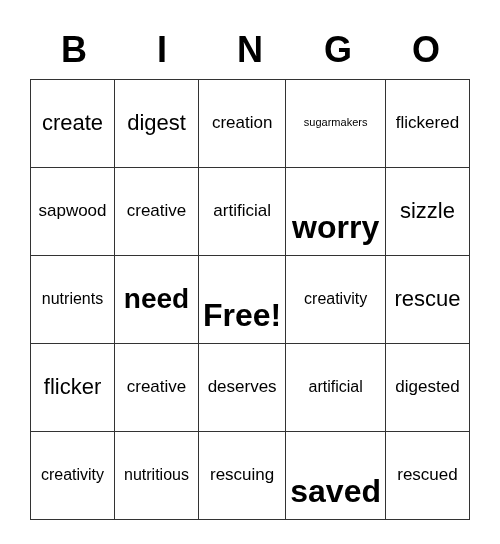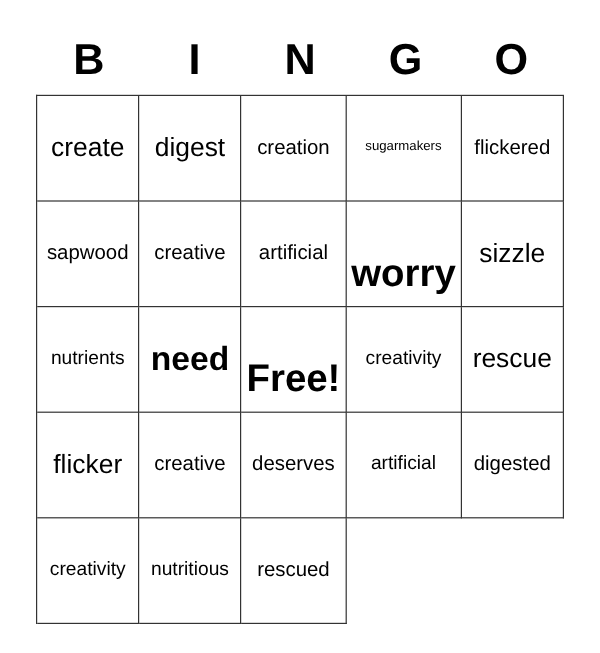--- a/index.html
+++ b/index.html
@@ -141,16 +141,22 @@
       <div class="bingo-cell">
         <span class="cell-text size-medium">digested</span>
       </div>
       <div class="bingo-cell">
         <span class="cell-text size-small">creativity</span>
       </div>
       <div class="bingo-cell">
         <span class="cell-text size-small">nutritious</span>
       </div>
       <div class="bingo-cell">
+        <span class="cell-text size-medium">rescuing</span>
+      </div>
+      <div class="bingo-cell">
+        <span class="cell-text size-xlarge">saved</span>
+      </div>
+      <div class="bingo-cell">
         <span class="cell-text size-medium">rescued</span>
       </div>
     </div>
 </div>
 
 </body></html>

